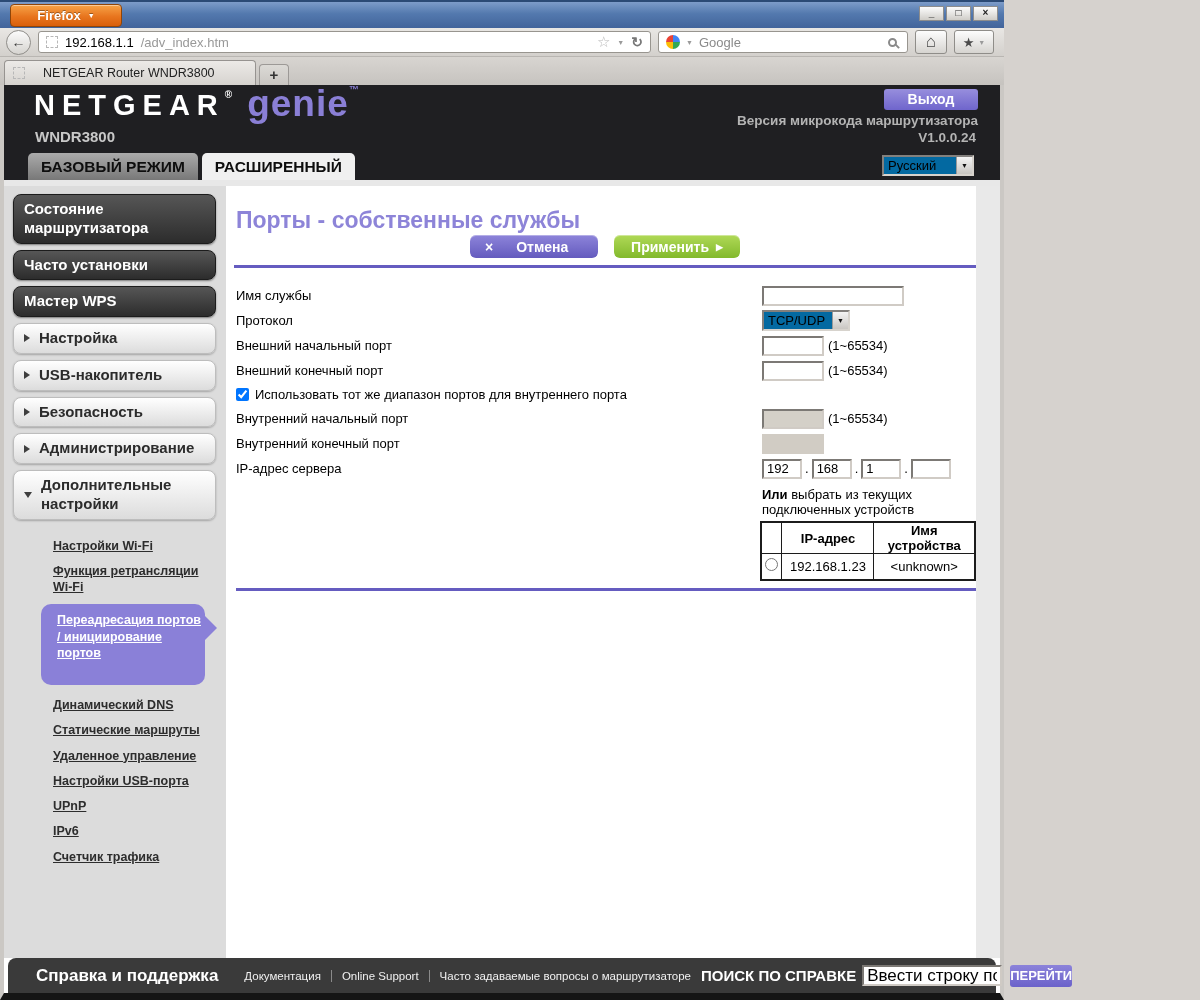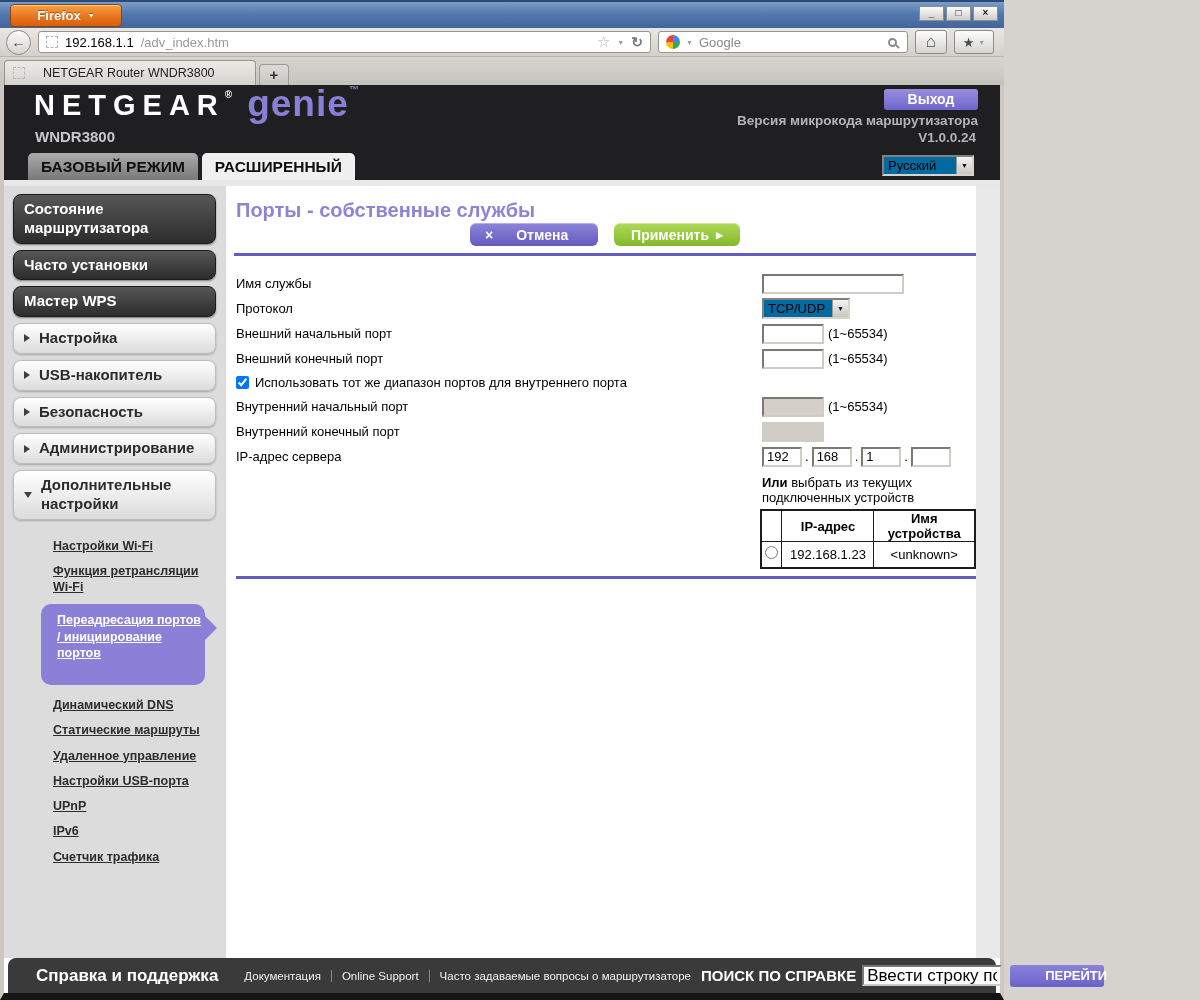--- a/index.html
+++ b/index.html
@@ -115,21 +115,21 @@
   .sublink { display:block; color:#2d2d2d; font-weight:700; font-size:12.5px; text-decoration:underline;
              margin-bottom:9px; width:150px; line-height:1.3; cursor:pointer; }
   .sub-selected { position:relative; background:#8a80d8; border-radius:10px; width:164px;
                   padding:8px 8px 24px 16px; margin:2px 0 12px -12px; }
   .sub-selected::after { content:""; position:absolute; right:-12px; top:11px;
                          border-left:13px solid #8a80d8; border-top:13px solid transparent;
                          border-bottom:13px solid transparent; }
   .sub-selected .sublink { color:#fff; margin:0; width:148px; }
 
   .main { flex:1; background:#fff; padding:7px 0 0 8px; font-size:13px; color:#000; }
-  .page-title { color:#8d84d8; font-weight:700; font-size:20px; margin:6px 0 1px 2px; }
+  .page-title { color:#8d84d8; font-weight:700; font-size:23px; margin:14px 0 1px 2px; }
   .btnrow { display:flex; justify-content:center; gap:16px; margin:1px 0 7px; }
   .btn-cancel { width:128px; height:23px; border-radius:6px; background:linear-gradient(#8d84da,#645bbe);
                 color:#fff; font-weight:700; font-size:14px; display:flex; align-items:center;
                 box-shadow:inset 0 1px 0 rgba(255,255,255,.35); }
   .btn-cancel .bx { margin:0 23px 0 15px; font-size:14px; }
   .btn-apply { width:126px; height:23px; border-radius:6px; background:linear-gradient(#b0d957,#82b92c);
                color:#fff; font-weight:700; font-size:14px; display:flex; align-items:center; justify-content:center;
                gap:7px; box-shadow:inset 0 1px 0 rgba(255,255,255,.4); }
   .btn-apply .ba { font-size:9px; }
   .phr { height:3px; background:#655cc0; margin-right:0; }
@@ -155,21 +155,21 @@
   .rfooter { position:absolute; bottom:0; left:4px; right:4px; height:35px; background:#3a3a3a;
              border-radius:8px 8px 0 0; display:flex; align-items:center; padding:0 12px 0 28px; color:#fff; }
   .help-title { font-size:17px; font-weight:700; margin-right:16px; white-space:nowrap; }
   .flink { font-size:11.5px; padding:0 10px; color:#f0f0f0; white-space:nowrap; cursor:pointer; }
   .flink + .flink { border-left:1px solid #8a8a8a; }
   .fspacer { flex:1; }
   .fsearch-label { font-weight:700; font-size:15px; margin-right:6px; white-space:nowrap; }
   .fsearch-input { width:140px; height:21px; border:2px inset #cfcac4; font-size:17px; padding:0 3px;
                    font-family:inherit; }
   .go-btn { width:94px; height:22px; background:linear-gradient(#8c83da,#6b62ca); border-radius:3px;
-            color:#fff; font-weight:700; font-size:13px; text-align:center; line-height:22px; margin-left:8px;padding-left:35px; }
+            color:#fff; font-weight:700; font-size:13px; text-align:center; line-height:22px; margin-left:8px; }
 </style>
 </head>
 <body>
 
 <div class="window">
 
   <div class="titlebar">
     <div class="ff-btn">
       <span>Firefox</span>
       <span class="ff-caret">▼</span>

